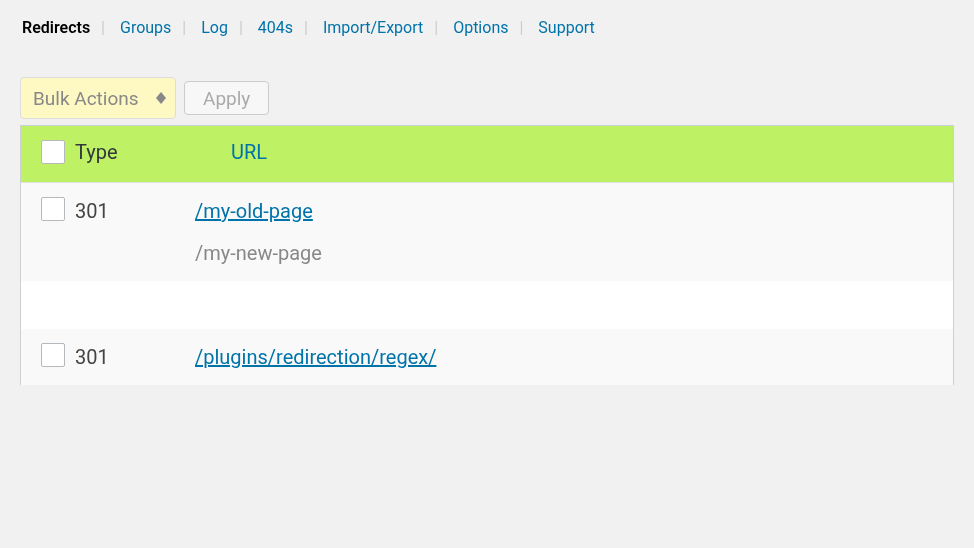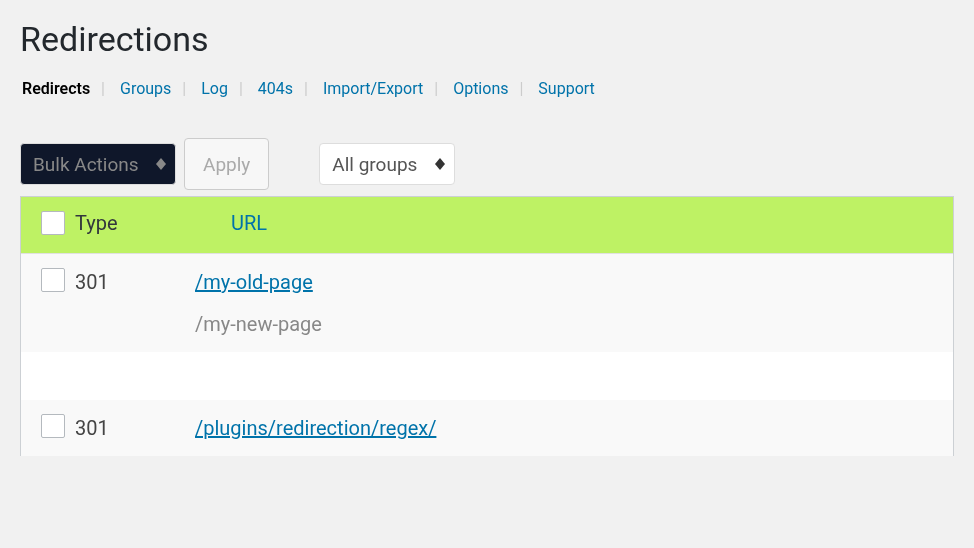--- a/index.html
+++ b/index.html
@@ -62,42 +62,42 @@
       border: 1px solid #ddd;
       border-radius: 4px;
       font-size: 19px;
       color: #555;
       padding: 6px 36px 6px 12px;
       height: 42px;
       cursor: pointer;
       font-family: inherit;
     }
     #bulk-select {
-      background: #0f172a;
+      background: #fef9c3;
       color: #888;
     }
     .select-arrows {
       position: absolute;
       right: 10px;
       top: 50%;
       transform: translateY(-50%);
       pointer-events: none;
       display: flex;
       flex-direction: column;
       line-height: 0;
     }
     .select-arrows svg { display: block; }
     .button {
       background: #f7f7f7;
       border: 1px solid #ccc;
       border-radius: 4px;
       color: #555;
       font-size: 19px;
       padding: 0 18px;
-      height: 52px;
+      height: 34px;
       cursor: pointer;
       font-family: inherit;
     }
     #apply-btn { color: #aaa; }
     .spacer { width: 34px; display: inline-block; }
     .wp-list-table {
       width: 100%;
       border-spacing: 0;
       background: #bef264;
       border: 1px solid #ccd0d4;
@@ -155,21 +155,20 @@
       color: #888;
       display: block;
       margin-top: 18px;
     }
     .row-gap td { height: 48px; }
   </style>
 </head>
 <body>
 
 <div class="wrap">
-  <h1>Redirections</h1>
 
   <ul class="subsubsub">
     <li class="current"><a href="#"><span>Redirects</span></a></li><span class="sep">|</span>
     <li><a href="#"><span>Groups</span></a></li><span class="sep">|</span>
     <li><a href="#"><span>Log</span></a></li><span class="sep">|</span>
     <li><a href="#"><span>404s</span></a></li><span class="sep">|</span>
     <li><a href="#"><span>Import/Export</span></a></li><span class="sep">|</span>
     <li><a href="#"><span>Options</span></a></li><span class="sep">|</span>
     <li><a href="#"><span>Support</span></a></li>
   </ul>
@@ -183,33 +182,20 @@
         <svg width="10" height="6">
             <path d="M0 6 L5 0 L10 6 Z" fill="#888"></path>
           </svg>
         <svg width="10" height="6">
             <path d="M0 0 L5 6 L10 0 Z" fill="#888"></path>
           </svg>
       </span>
     </span>
     <button id="apply-btn" class="button">Apply</button>
     <span class="spacer"></span>
-    <span class="select-wrap">
-      <select>
-        <option>All groups</option>
-      </select>
-      <span class="select-arrows">
-        <svg width="10" height="6">
-            <path d="M0 6 L5 0 L10 6 Z" fill="#333"></path>
-          </svg>
-        <svg width="10" height="6">
-            <path d="M0 0 L5 6 L10 0 Z" fill="#333"></path>
-          </svg>
-      </span>
-    </span>
   </div>
 
   <table class="wp-list-table">
     <thead>
       <tr>
         <th class="check-column">
           <input type="checkbox" style="">
         </th>
         <th class="col-type">Type</th>
         <th class="sortable"><a href="#"><span>URL</span></a></th>

